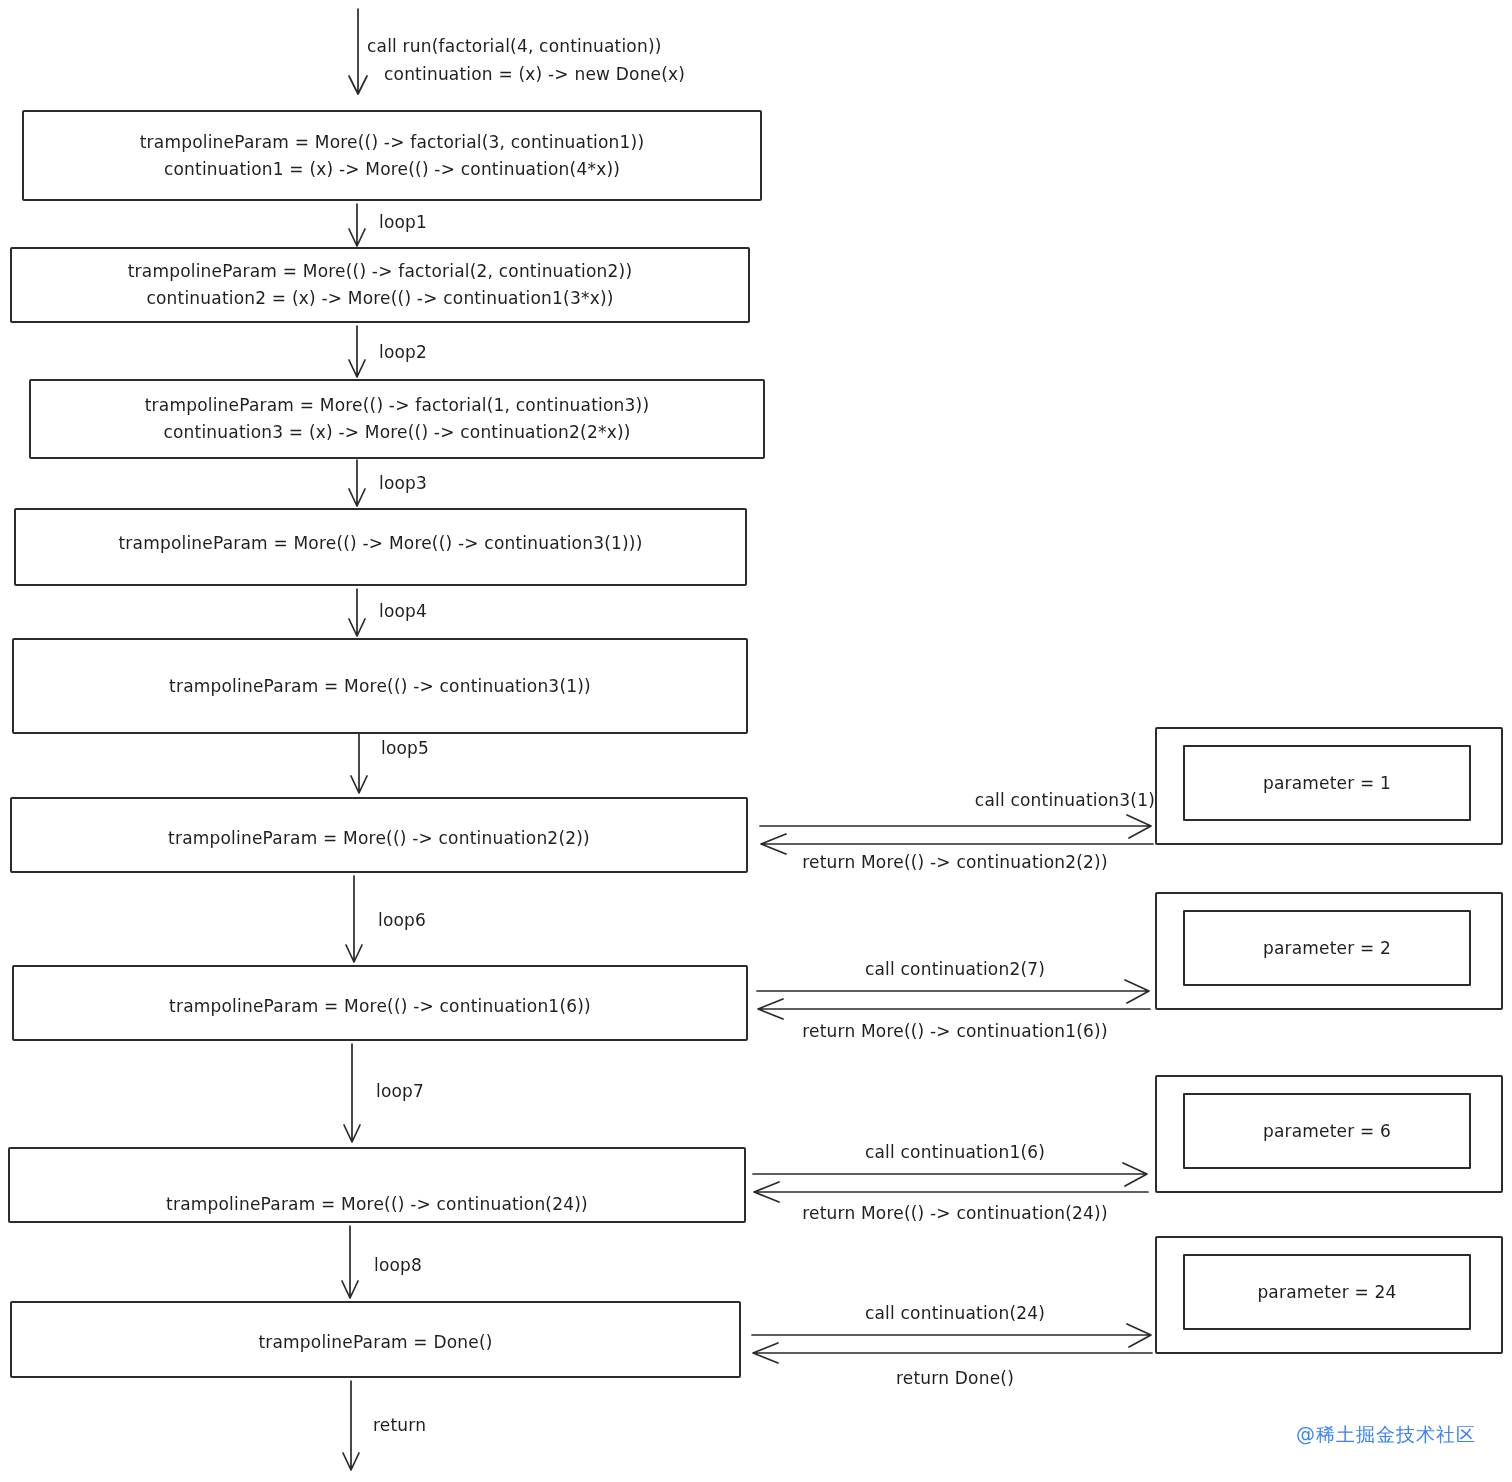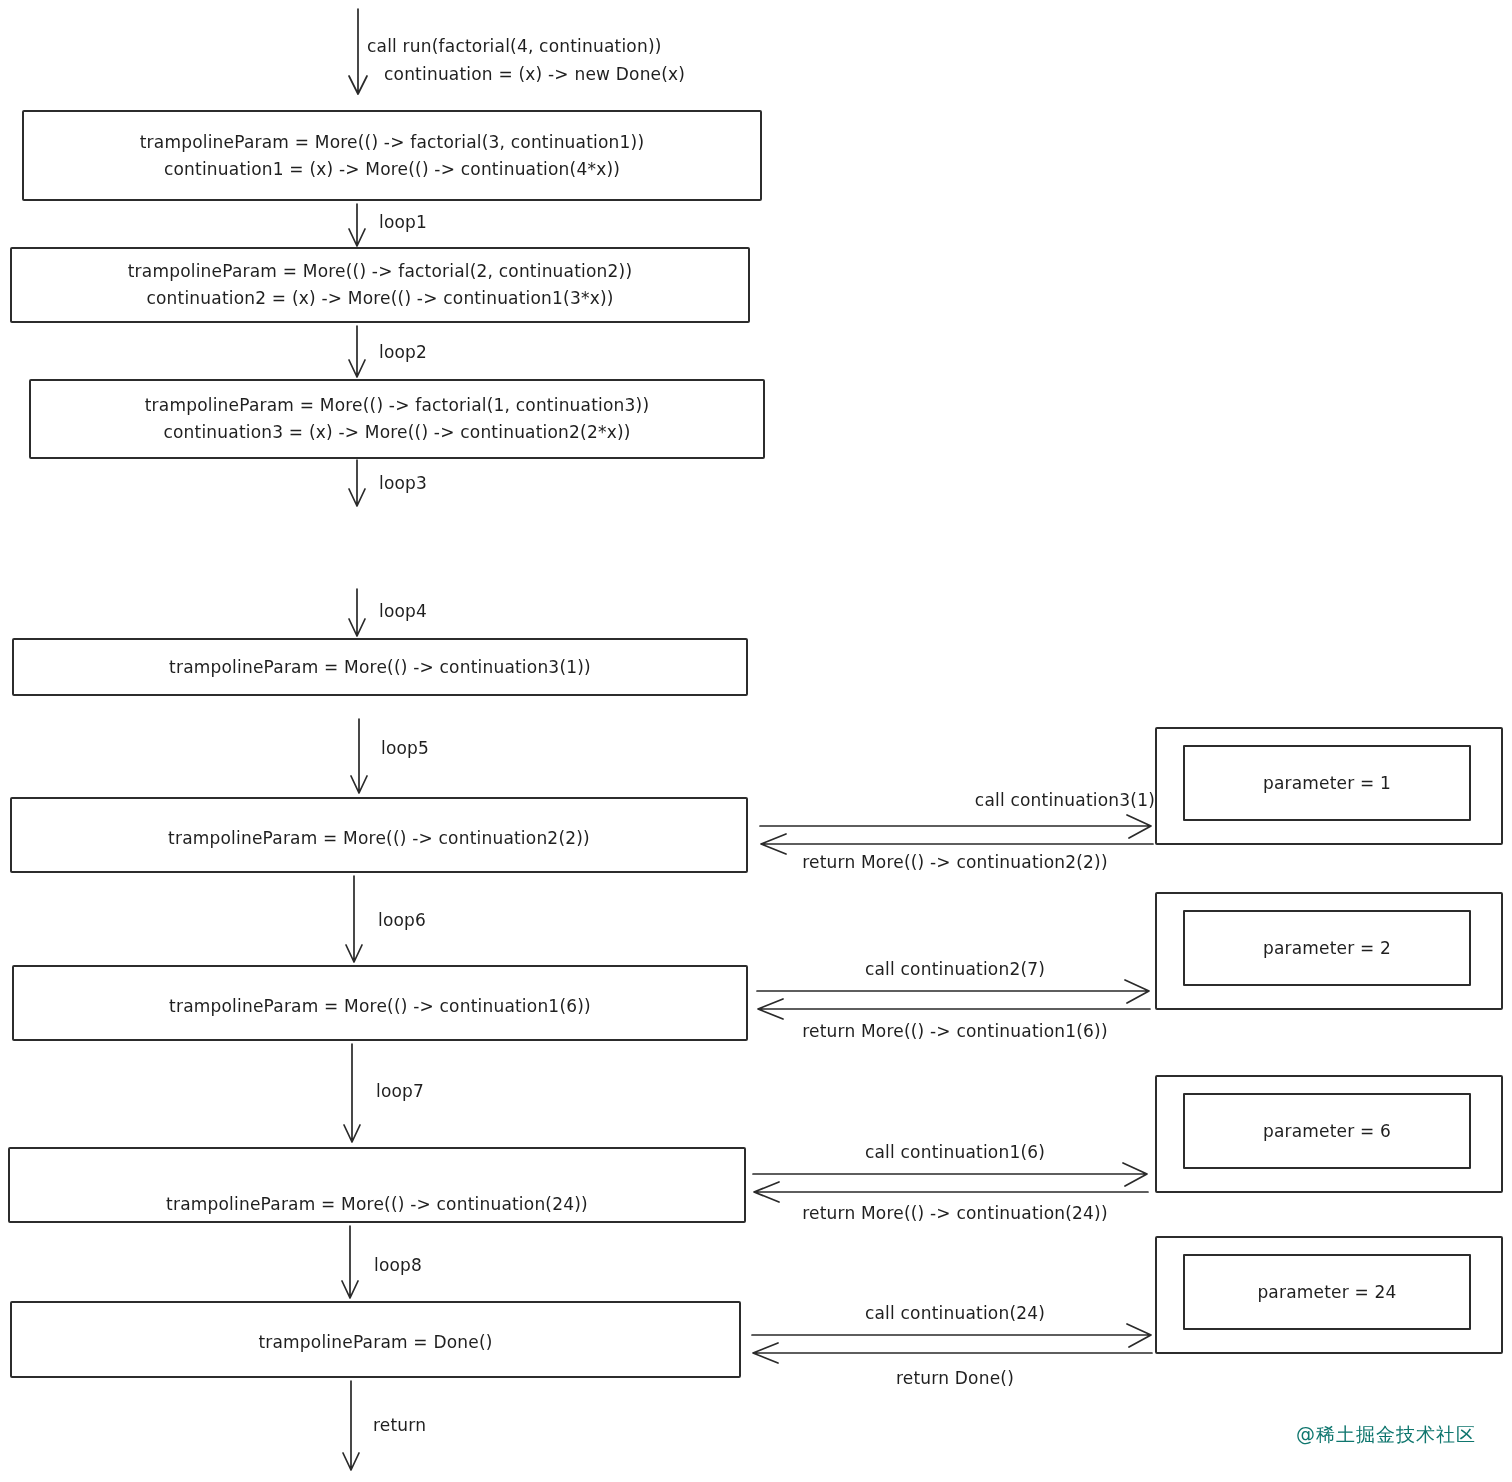--- a/index.html
+++ b/index.html
@@ -20,21 +20,21 @@
     line-height:22px;letter-spacing:.2px;white-space:nowrap;z-index:3;}
   .param-outer{
     position:absolute;left:1155px;width:348px;height:118px;border:2px solid #2c2c2c;border-radius:2px;
     background:#ffffff;box-sizing:border-box;z-index:2;
   }
   .param-inner{
     position:absolute;left:26px;top:16px;width:288px;height:76px;border:2px solid #2c2c2c;border-radius:1px;
     box-sizing:border-box;display:flex;align-items:center;justify-content:center;
   }
   .param-inner .line{font-size:17px;letter-spacing:.2px;white-space:nowrap;}
-  #watermark{position:absolute;right:36px;top:1422px;font-size:19px;color:#0f766e;letter-spacing:1px;z-index:3;}
+  #watermark{position:absolute;right:36px;top:1422px;font-size:19px;color:#3b82f6;letter-spacing:1px;z-index:3;}
 </style>
 </head>
 <body>
 
 <div id="canvas">
 
   <svg id="arrow-layer" viewBox="0 0 1512 1482">
     <path d="M358 9 L358 93 M349 76 L358 94 L367 76"></path>
     <path d="M357 204 L357 244 M349 229 L357 246 L365 229"></path>
     <path d="M357 326 L357 375 M349 360 L357 377 L365 360"></path>
@@ -64,21 +64,24 @@
     <div class="line">continuation1 = (x) -&gt; More(() -&gt; continuation(4*x))</div>
   </div>
   <div class="box" style="left:10px;top:247px;width:740px;height:76px;">
     <div class="line">trampolineParam = More(() -&gt; factorial(2, continuation2))</div>
     <div class="line">continuation2 = (x) -&gt; More(() -&gt; continuation1(3*x))</div>
   </div>
   <div class="box" style="left:29px;top:379px;width:736px;height:80px;">
     <div class="line">trampolineParam = More(() -&gt; factorial(1, continuation3))</div>
     <div class="line">continuation3 = (x) -&gt; More(() -&gt; continuation2(2*x))</div>
   </div>
-  <div class="box" style="left:12px;top:638px;width:736px;height:58px;">
+  <div class="box" style="left:14px;top:508px;width:733px;height:78px;justify-content:flex-start;padding-top:20px;">
+    <div class="line">trampolineParam = More(() -&gt; More(() -&gt; continuation3(1)))</div>
+  </div>
+  <div class="box" style="left:12px;top:638px;width:736px;height:96px;">
     <div class="line">trampolineParam = More(() -&gt; continuation3(1))</div>
   </div>
   <div class="box" style="left:10px;top:797px;width:738px;height:76px;justify-content:flex-start;padding-top:26px;">
     <div class="line">trampolineParam = More(() -&gt; continuation2(2))</div>
   </div>
   <div class="box" style="left:12px;top:965px;width:736px;height:76px;justify-content:flex-start;padding-top:26px;">
     <div class="line">trampolineParam = More(() -&gt; continuation1(6))</div>
   </div>
   <div class="box" style="left:8px;top:1147px;width:738px;height:76px;justify-content:flex-start;padding-top:42px;">
     <div class="line">trampolineParam = More(() -&gt; continuation(24))</div>

